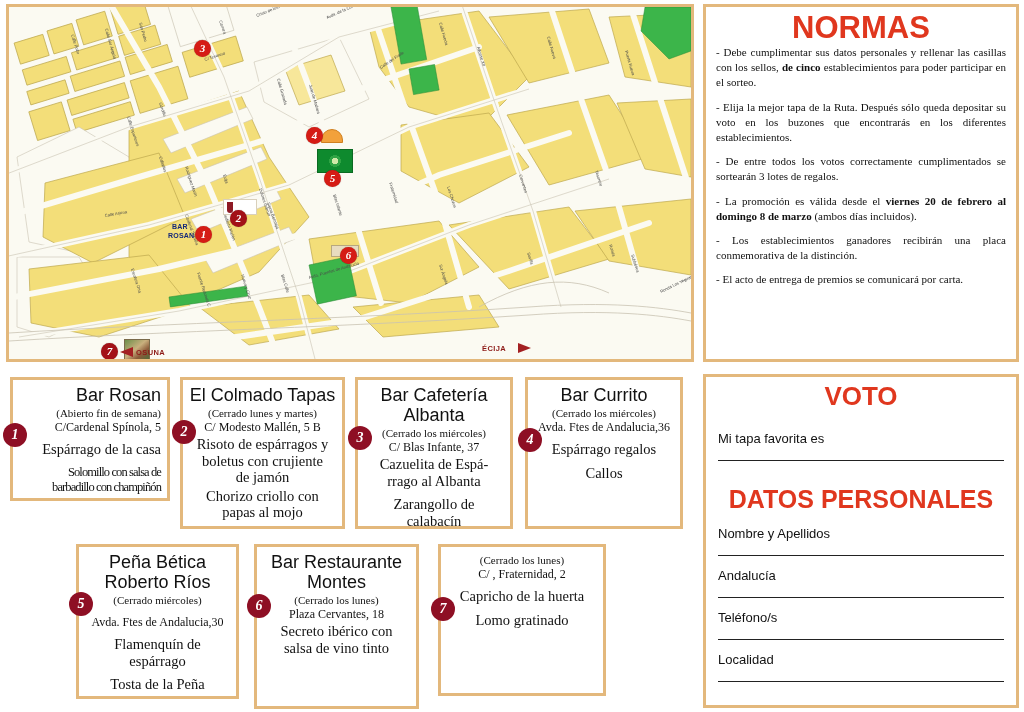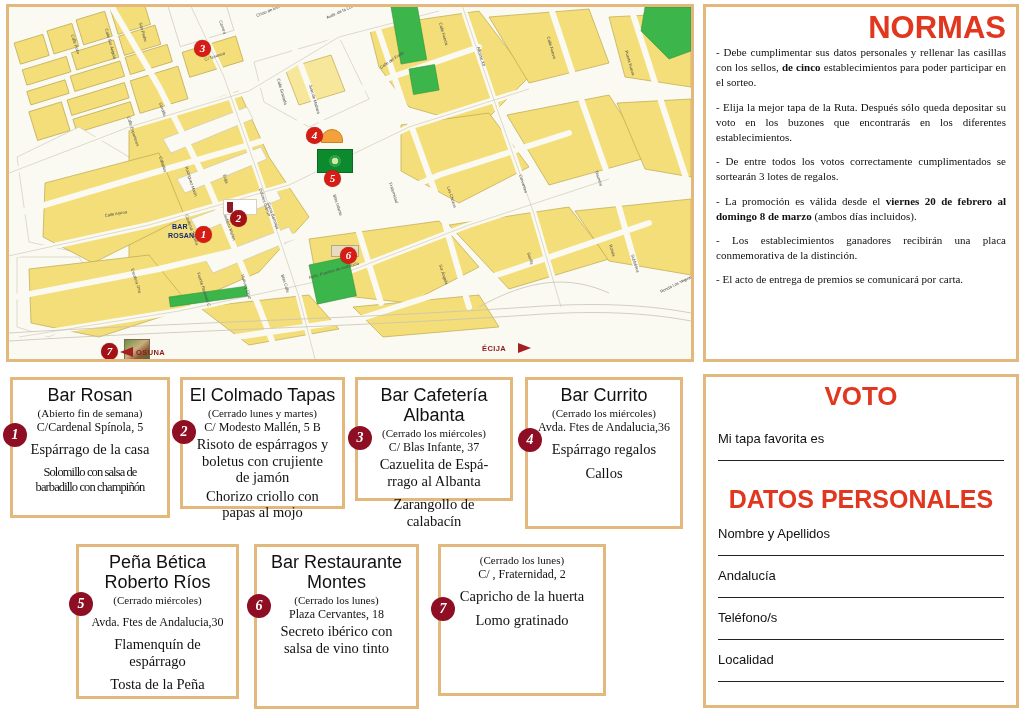--- a/index.html
+++ b/index.html
@@ -115,21 +115,21 @@
   #normas-panel { top: 4px; height: 358px; padding: 4px 10px 6px 10px; }
   #voto-panel  { top: 374px; height: 334px; padding: 4px 12px 8px 12px; }
 
   .panel-title {
     font-family: "Liberation Sans", sans-serif;
     font-weight: bold;
     color: #E0371E;
     text-align: center;
     letter-spacing: 0px;
   }
-  #normas-title { font-size: 31px; line-height: 34px; text-align: right; }
+  #normas-title { font-size: 31px; line-height: 34px; }
   #voto-title   { font-size: 26px; line-height: 30px; }
   #datos-title  { font-size: 25px; line-height: 30px; margin-top: 23px; }
 
   .norma-item {
     font-family: "Liberation Serif", serif;
     font-size: 11px;
     line-height: 15.2px;
     text-align: justify;
     color: #111;
     margin-bottom: 9px;
@@ -394,43 +394,43 @@
     <div class="field-label">Andalucía</div>
     <div class="field-line"></div>
 
     <div class="field-label">Teléfono/s</div>
     <div class="field-line"></div>
 
     <div class="field-label">Localidad</div>
     <div class="field-line"></div>
   </div>
 
-  <div class="bar-card" style="left:10px; top:377px; width:160px; height:141px;">
+  <div class="bar-card" style="left:10px; top:377px; width:160px; height:124px;text-align:right;">
     <div class="bar-name">Bar Rosan</div>
     <div class="bar-hours">(Abierto fin de semana)</div>
     <div class="bar-address">C/Cardenal Spínola, 5</div>
     <div class="bar-tapa">Espárrago de la casa</div>
     <div class="bar-tapa narrow">Solomillo con salsa de
 barbadillo con champiñón</div>
   </div>
   <div class="bar-badge" style="left:3px; top:423px;">1</div>
 
-  <div class="bar-card" style="left:180px; top:377px; width:165px; height:132px;">
+  <div class="bar-card" style="left:180px; top:377px; width:165px; height:152px;">
     <div class="bar-name">El Colmado Tapas</div>
     <div class="bar-hours">(Cerrado lunes y martes)</div>
     <div class="bar-address">C/ Modesto Mallén, 5 B</div>
     <div class="bar-tapa tight">Risoto de espárragos y
 boletus con crujiente
 de jamón</div>
     <div class="bar-tapa tight">Chorizo criollo con
 papas al mojo</div>
   </div>
   <div class="bar-badge" style="left:172px; top:420px;">2</div>
 
-  <div class="bar-card" style="left:355px; top:377px; width:158px; height:124px;">
+  <div class="bar-card" style="left:355px; top:377px; width:158px; height:152px;">
     <div class="bar-name">Bar Cafetería
 Albanta</div>
     <div class="bar-hours">(Cerrado los miércoles)</div>
     <div class="bar-address">C/ Blas Infante, 37</div>
     <div class="bar-tapa tight">Cazuelita de Espá-
 rrago al Albanta</div>
     <div class="bar-tapa">Zarangollo de
 calabacín</div>
   </div>
   <div class="bar-badge" style="left:348px; top:426px;">3</div>

